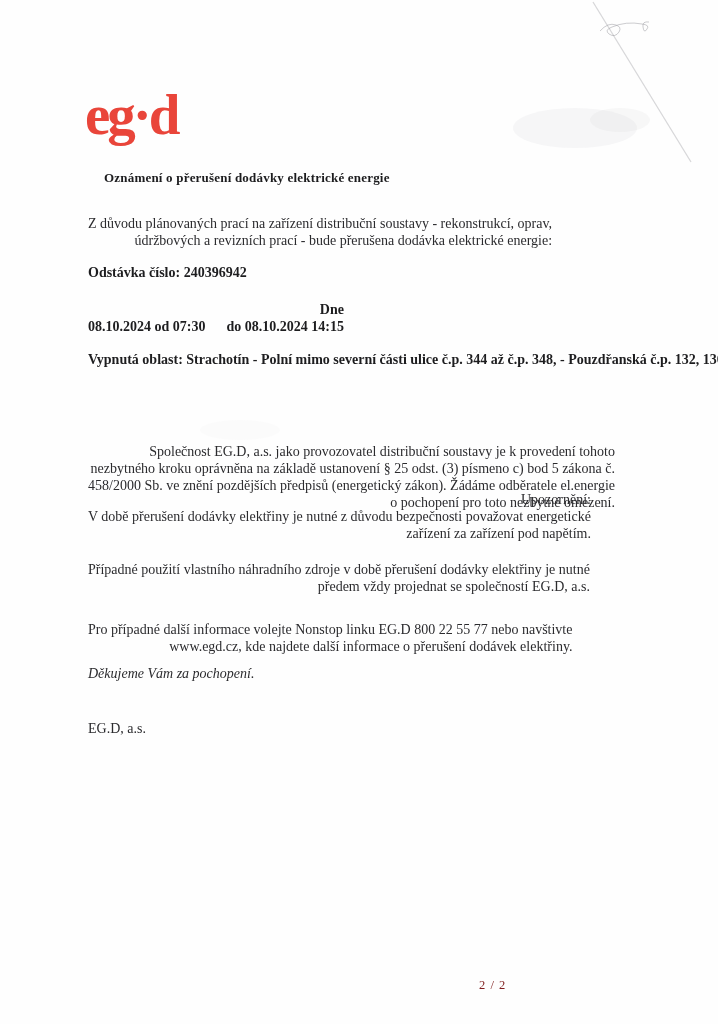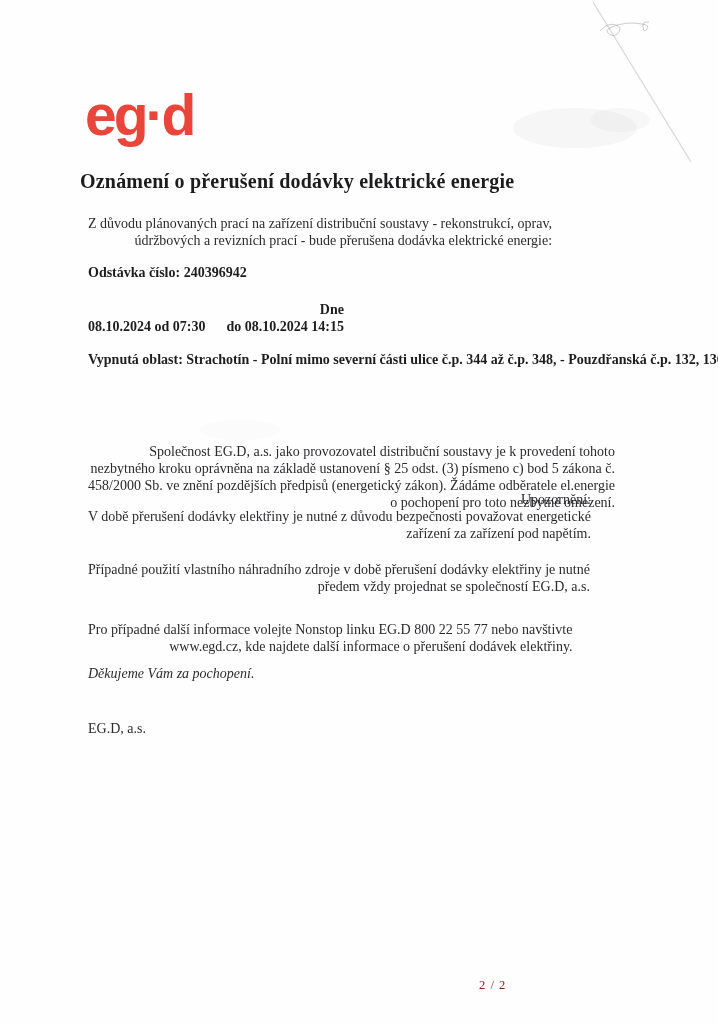--- a/index.html
+++ b/index.html
@@ -20,33 +20,33 @@
   .artifacts {
     position: absolute;
     top: 0; left: 0;
     width: 718px; height: 1024px;
     pointer-events: none;
   }
   .logo {
     position: absolute;
     left: 85px;
     top: 88px;
-    font-family: Liberation Sans, sans-serif;
+    font-family: Liberation Serif, serif;
     font-weight: bold;
     font-size: 57px;
     line-height: 0.95;
     letter-spacing: -3px;
     color: #e9453a;
   }
   .title {
     position: absolute;
-    left: 80px;
+    left: 104px;
     top: 170px;
     margin: 0;
-    font-size: 20px;
+    font-size: 13px;
     font-weight: bold;
     color: #1c1c1e;
     white-space: nowrap;
     letter-spacing: 0.2px;
   }
   .body {
     position: absolute;
     left: 88px;
     margin: 0;
     font-size: 14px;

